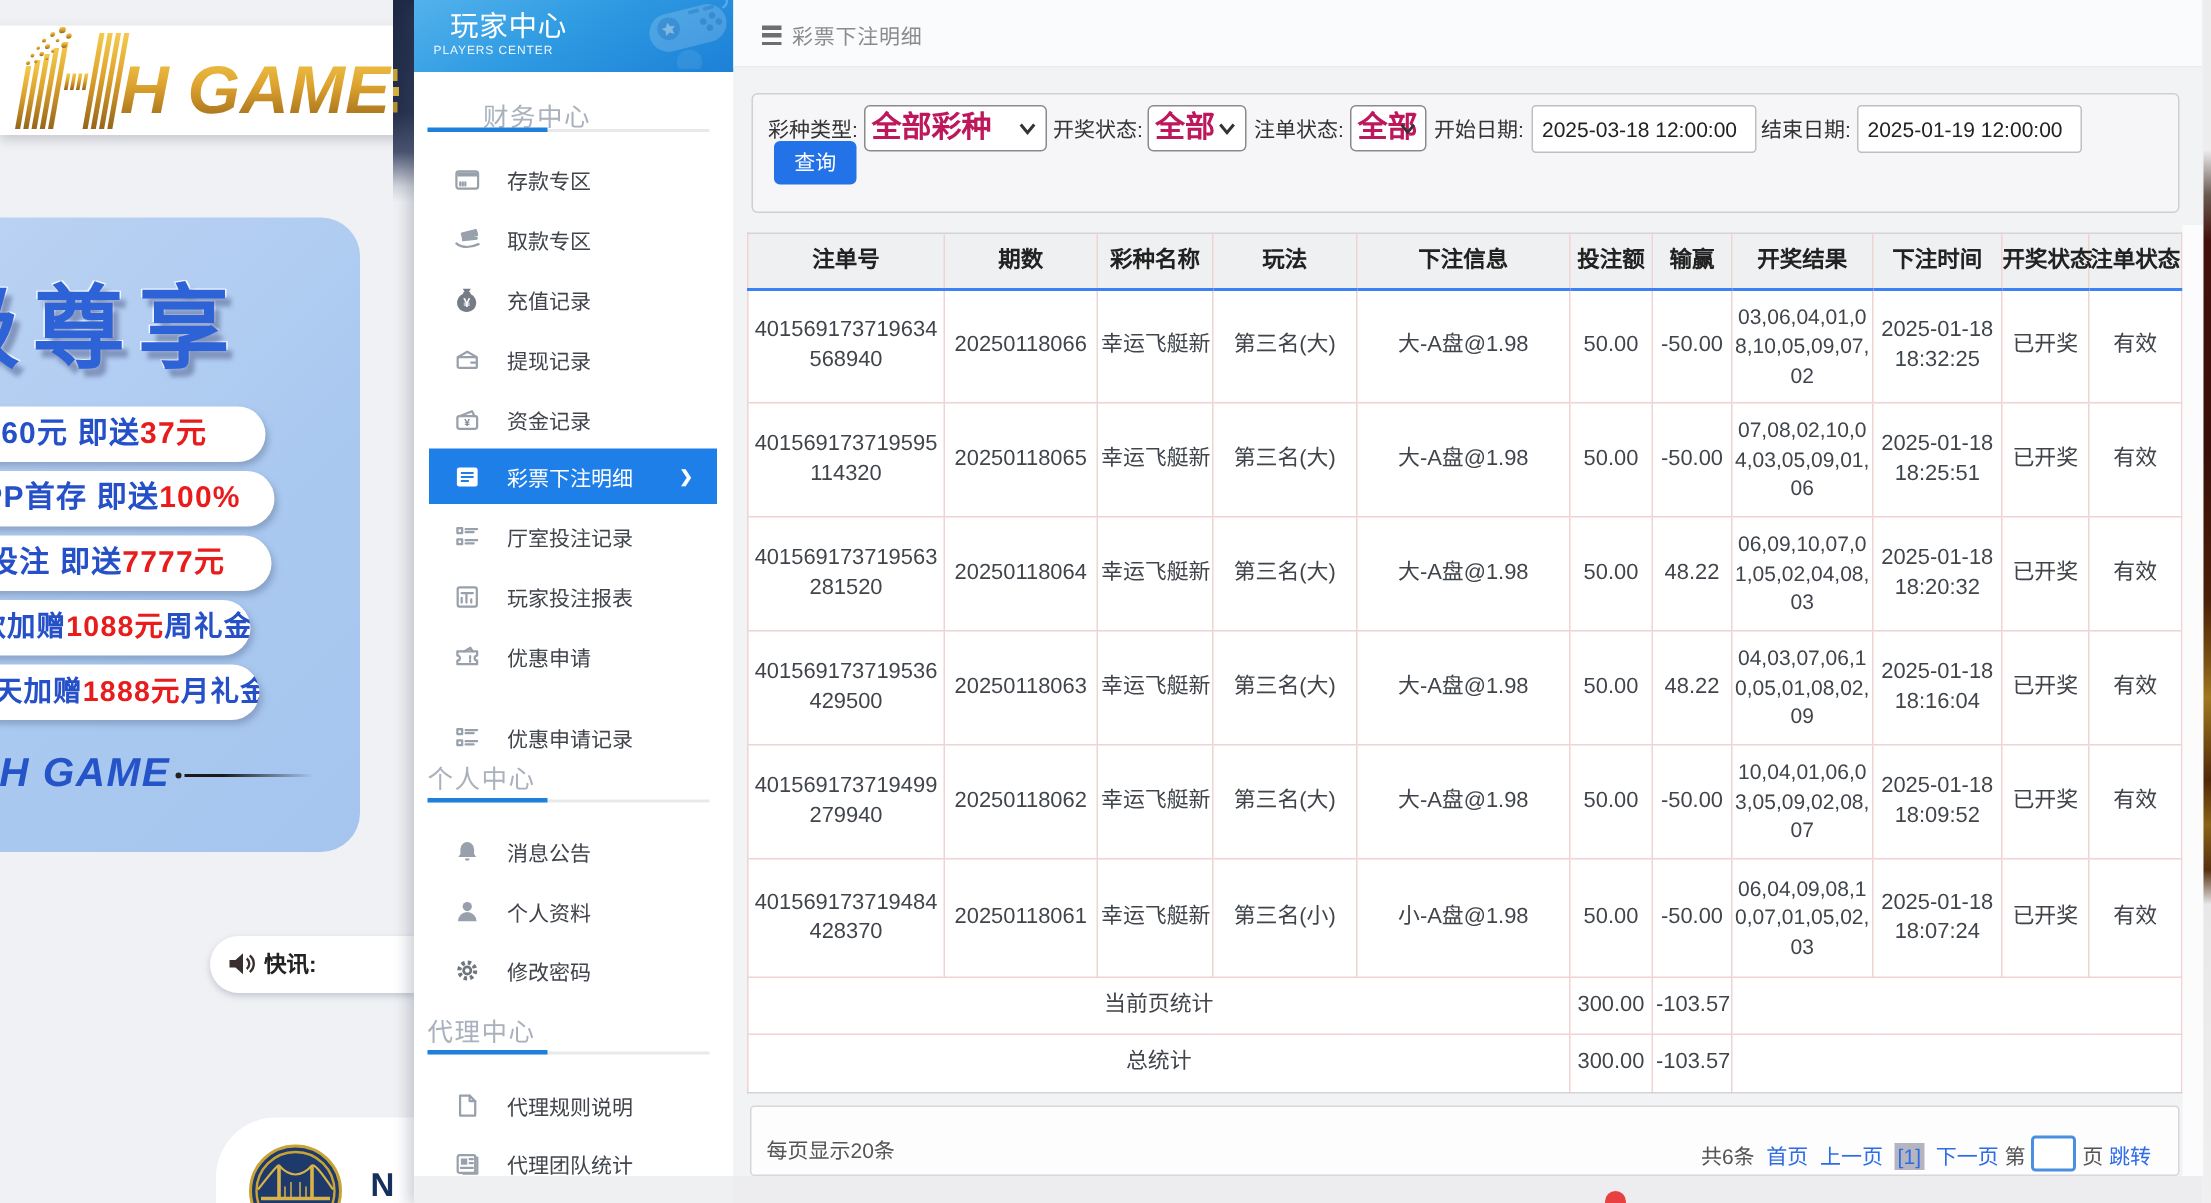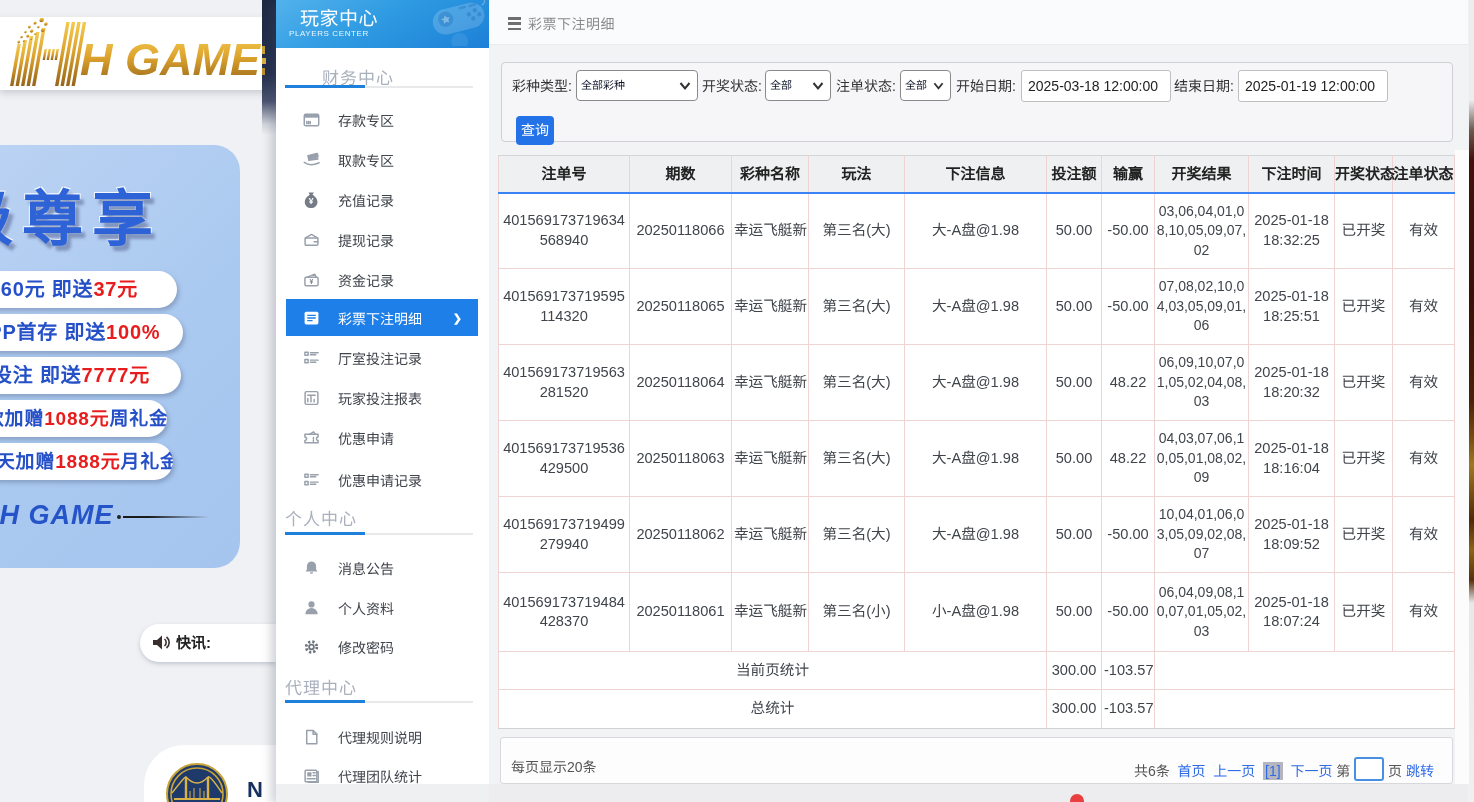--- a/index.html
+++ b/index.html
@@ -41,24 +41,24 @@
 .ic{stroke:#98a0ab;fill:none;stroke-width:1.4;stroke-linecap:round;stroke-linejoin:round;}
 .icf{fill:#98a0ab;stroke:none;}
 
 #main{left:489px;top:0;width:979px;height:802px;background:#f2f3f5;}
 #topbar{position:absolute;left:0;top:0;width:979px;height:44px;background:#fafbfc;border-bottom:1px solid #ebebed;}
 #tbtitle{position:absolute;left:39px;top:13px;font-size:14px;color:#8b8b8b;letter-spacing:0.5px;}
 #burger{position:absolute;left:19px;top:17px;width:13px;height:14px;}
 #burger i{position:absolute;left:0;width:13px;height:2.5px;background:#6e6e6e;display:block;}
 #filter{position:absolute;left:12px;top:62px;width:952px;height:80px;background:#f6f6f8;border:1px solid #cfcfd4;border-radius:4px;box-sizing:border-box;}
 .flabel{position:absolute;top:12px;font-size:14px;color:#333;}
-.fsel{position:absolute;top:7px;height:31px;background:#fff;border:1px solid #8a8a8a;border-radius:4px;box-sizing:border-box;font-size:11px;color:#0f172a;line-height:29px;padding-left:4px;}
+.fsel{position:absolute;top:7px;height:31px;background:#fff;border:1px solid #8a8a8a;border-radius:4px;box-sizing:border-box;font-size:20px;color:#be185d;line-height:29px;padding-left:4px;font-weight:bold;}
 .fsel svg{position:absolute;right:6px;top:10px;}
 .finp{position:absolute;top:7px;height:32px;background:#fff;border:1px solid #bfbfbf;border-radius:3px;box-sizing:border-box;font-size:14px;color:#222;line-height:30px;padding-left:6px;}
-#qbtn{position:absolute;left:14px;top:53px;width:38px;height:29px;background:#2472e8;border-radius:4px;color:#fff;font-size:14px;text-align:center;line-height:29px;}
+#qbtn{position:absolute;left:14px;top:31px;width:55px;height:29px;background:#2472e8;border-radius:4px;color:#fff;font-size:14px;text-align:center;line-height:29px;}
 
 #tbl{position:absolute;left:9px;top:155px;border-collapse:collapse;table-layout:fixed;width:956px;font-size:14.6px;color:#40454b;}
 #tbl td,#tbl th{border:1px solid #f0d3d3;text-align:center;vertical-align:middle;padding:0 2px;white-space:nowrap;line-height:19.5px;box-sizing:border-box;}
 #tbl td.wa{white-space:normal;word-break:break-all;}
 #tbl td.ws{white-space:normal;}
 #tbl td.res{white-space:normal;word-break:break-all;font-size:14px;padding:0;}
 #tbl th{background:#eef0f1;font-size:15px;color:#222;font-weight:700;height:37px;border-top:1px solid #d4d4d4;border-bottom:2px solid #3b82f6;padding:0;overflow:visible;}
 #tbl td{height:76px;background:#fff;}
 #tbl tr.r6 td{height:79px;}
 #tbl tr.sum td{height:38px;}
@@ -250,21 +250,21 @@
         <div class="txt">优惠申请</div>
       </div>
     <div class="mi" style="top:378px;">
         <svg width="17" height="17" viewBox="0 0 16 16">
           <rect class="ic" x="2" y="2" width="12" height="12" rx="1.2"></rect>
           <path class="ic" d="M4.5 11.5 v-3 M7.5 11.5 v-5 M10.5 11.5 v-2" stroke-width="1.3"></path>
           <path class="ic" d="M4.5 5.5 h7" stroke-width="1.1"></path>
         </svg>
         <div class="txt">玩家投注报表</div>
       </div>
-    <div class="mi" style="top:460px;text-align:center;">
+    <div class="mi" style="top:472px;text-align:center;">
         <svg width="17" height="17" viewBox="0 0 16 16">
           <rect class="ic" x="1.8" y="2.5" width="3" height="3" stroke-width="1.2"></rect>
           <rect class="ic" x="1.8" y="9.5" width="3" height="3" stroke-width="1.2"></rect>
           <path class="ic" d="M7 3 h7.2 M7 5 h5 M7 10 h7.2 M7 12 h5" stroke-width="1.2"></path>
         </svg>
         <div class="txt">优惠申请记录</div>
       </div>
     <div class="mi" style="top:548px;">
         <svg width="17" height="17" viewBox="0 0 16 16">
           <path class="icf" d="M8 1.8 a4.3 4.3 0 0 1 4.3 4.3 v3.2 l1.3 1.9 h-11.2 l1.3 -1.9 v-3.2 a4.3 4.3 0 0 1 4.3 -4.3 z" fill="#aab0ba"></path>

